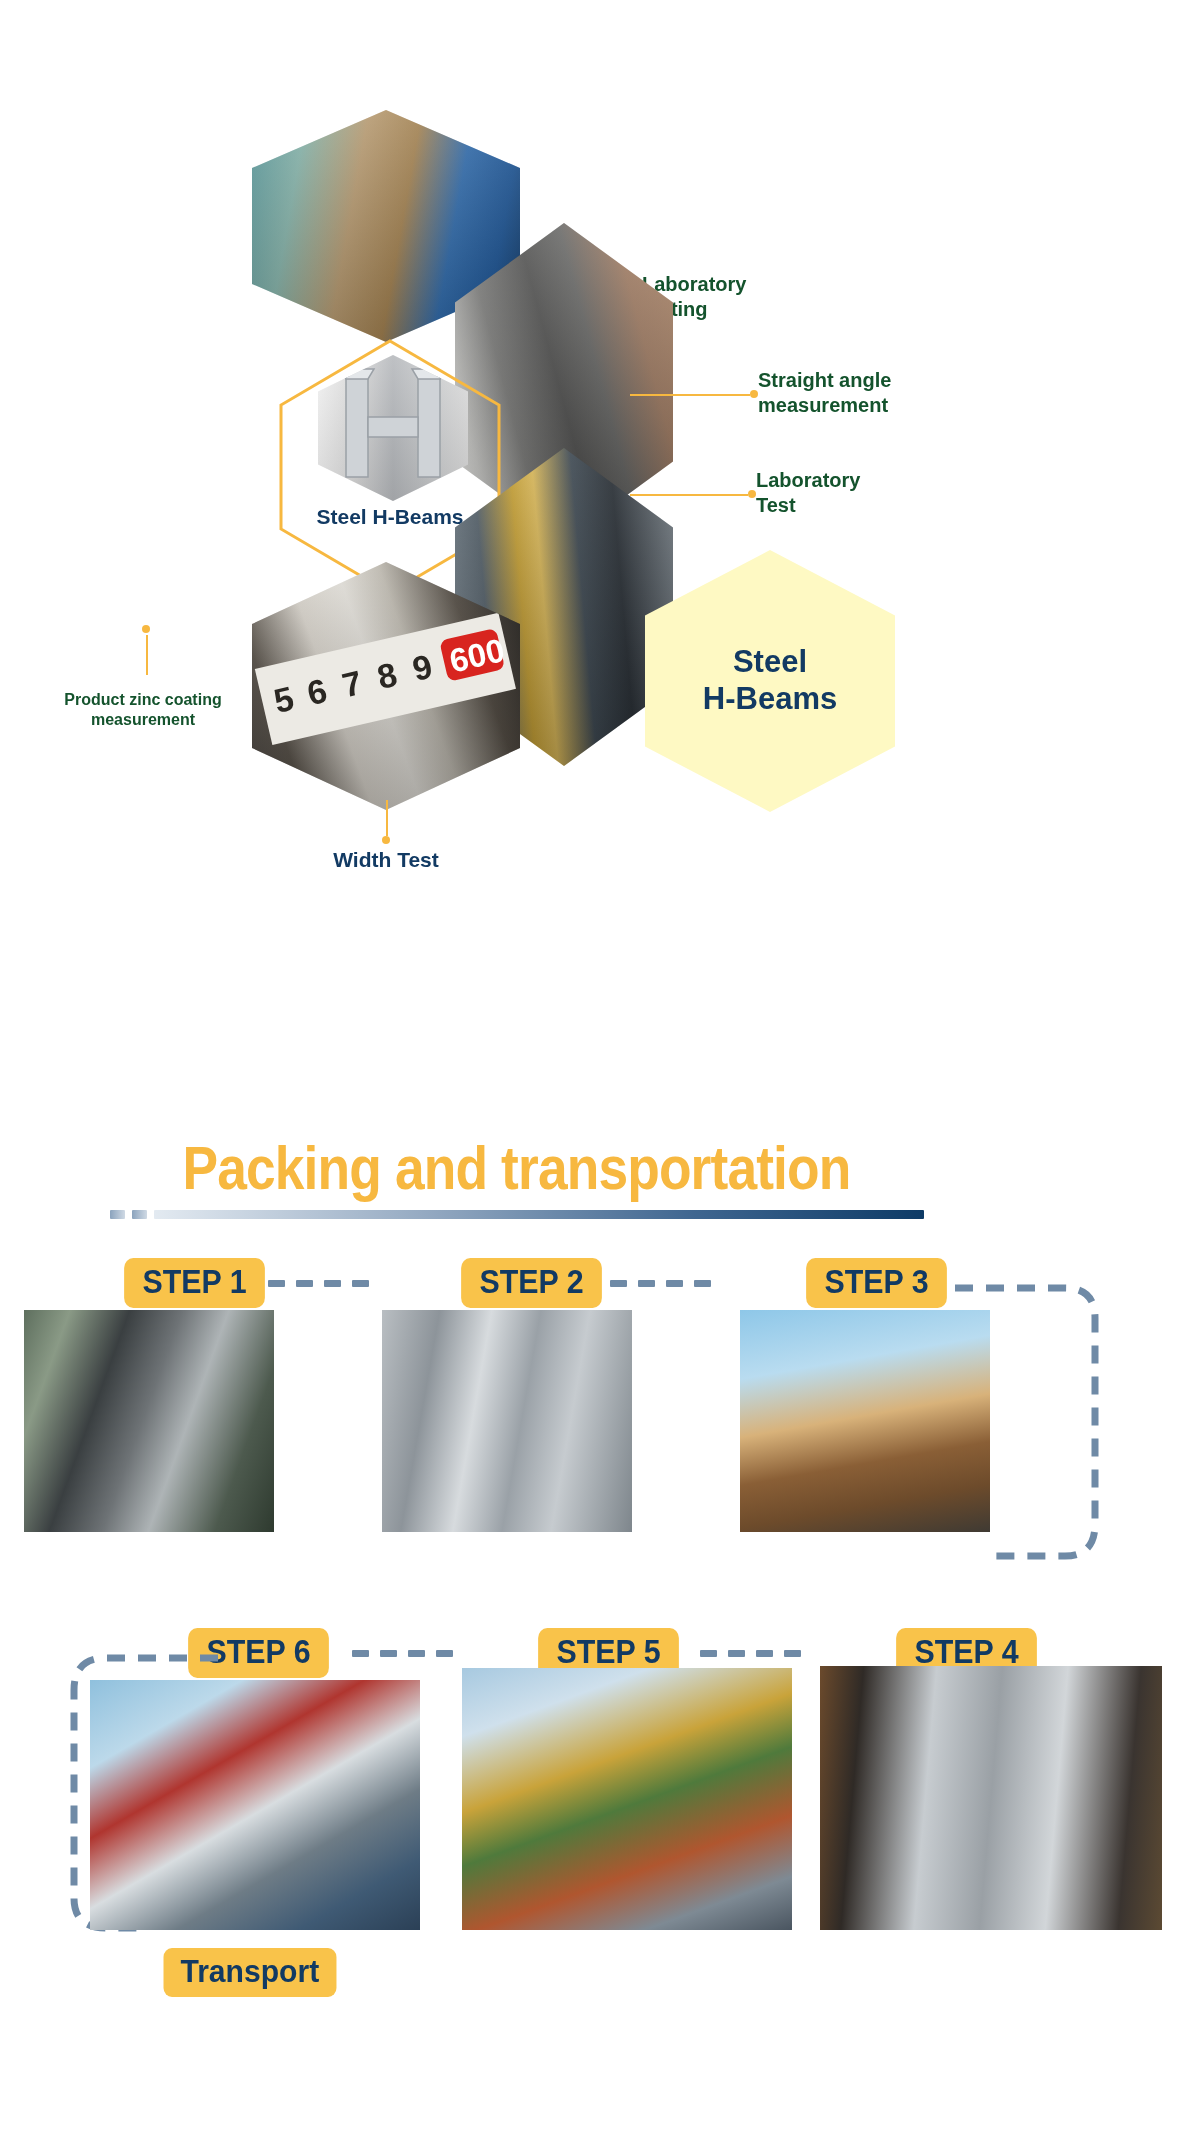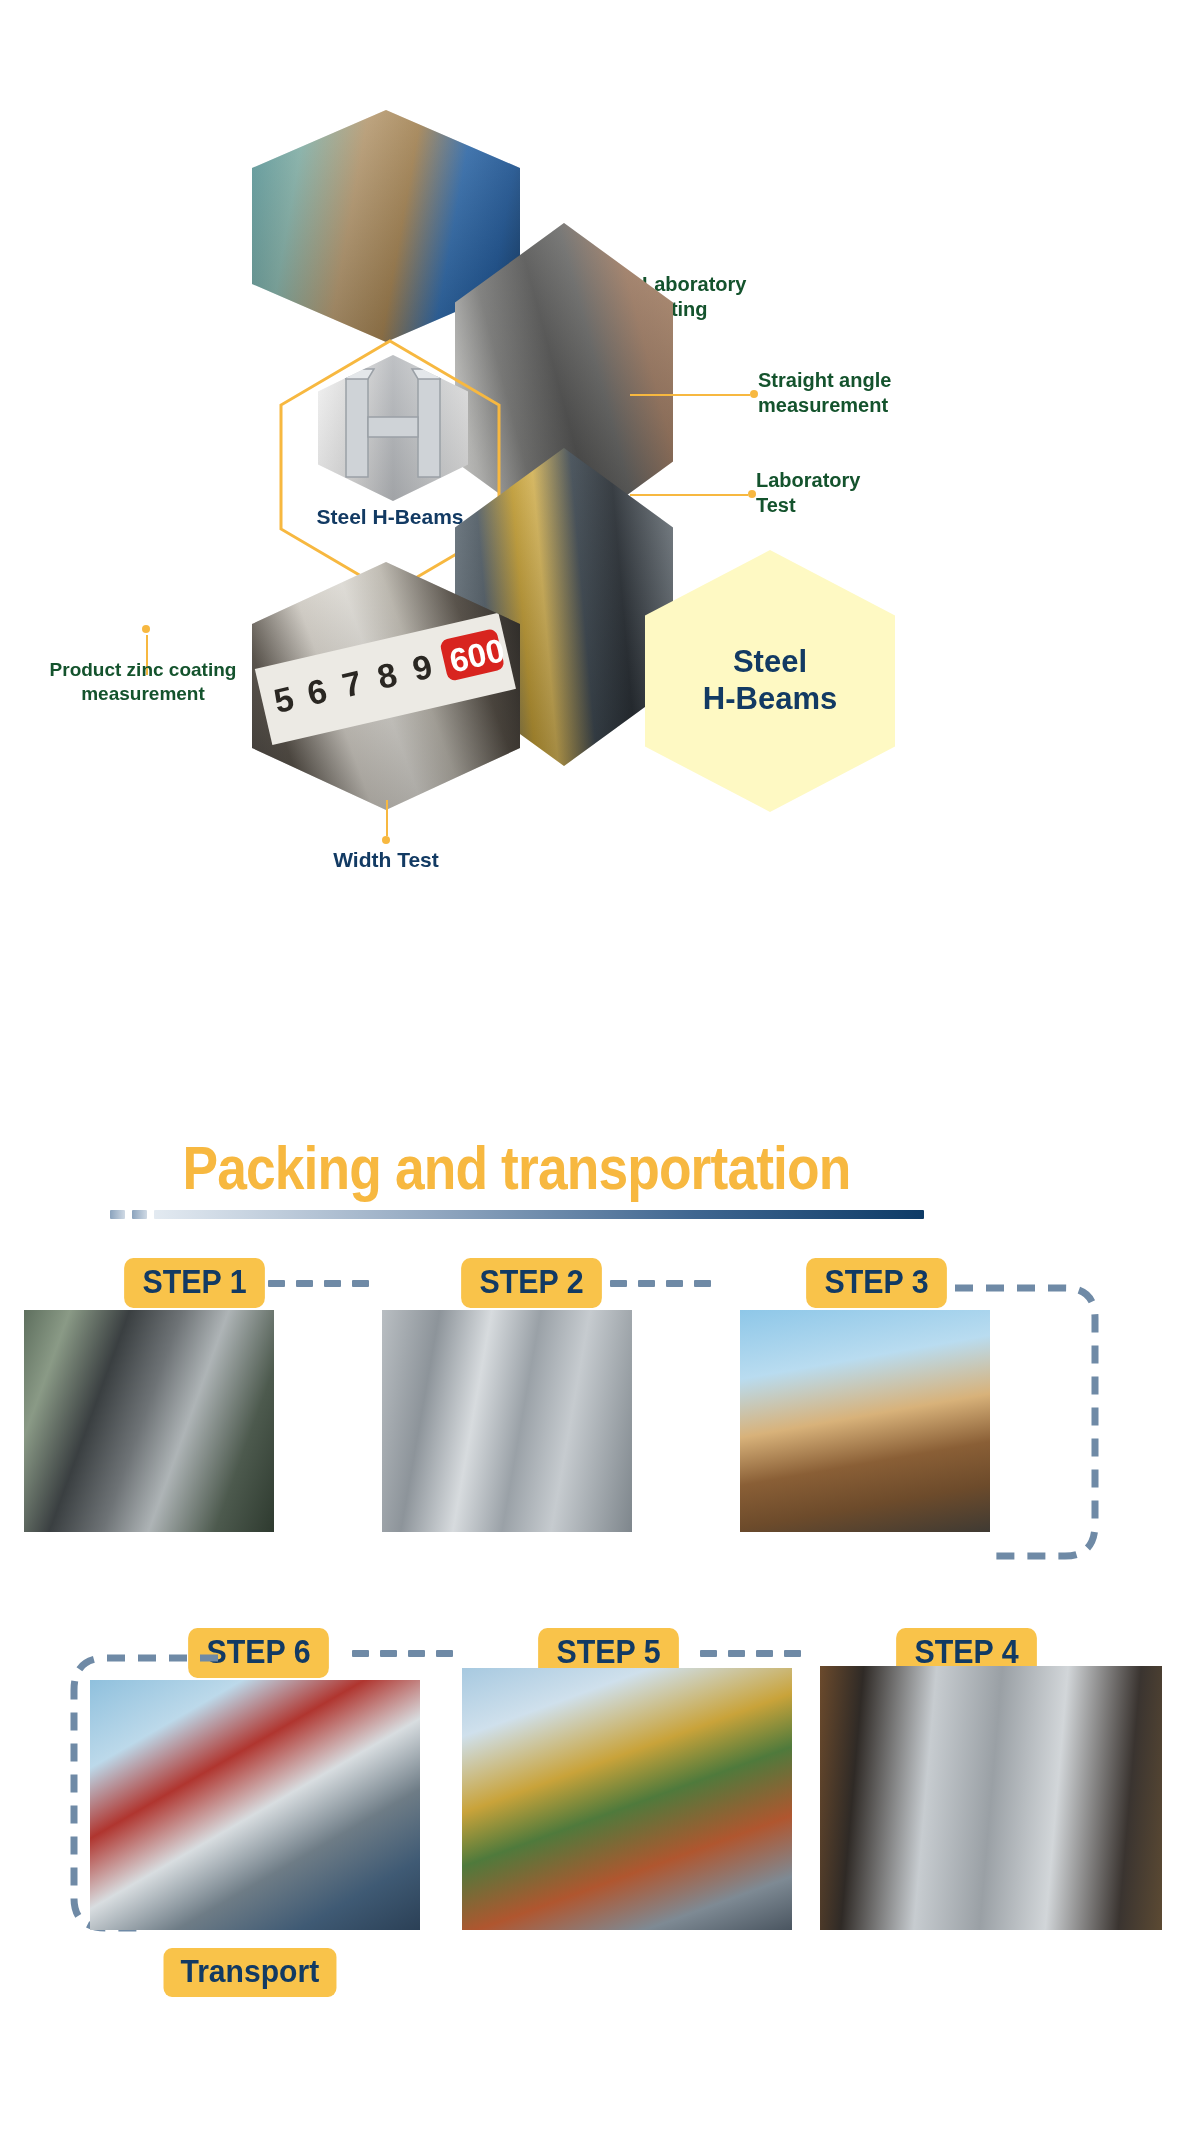--- a/index.html
+++ b/index.html
@@ -106,21 +106,21 @@
 
   
   .callout {
     position: absolute;
     color: #14532d;
     font-weight: bold;
     font-size: 20px;
     line-height: 1.25;
     white-space: pre-line;
   }
-  .callout.small { font-size: 19px; }
+  .callout.small { font-size: 16px; margin-top: 32px; }
   .leader { position: absolute; }
   .leader .line {
     position: absolute; top: 50%;
     height: 2px; background: #f7b840;
   }
   .leader .dot {
     position: absolute; top: 50%;
     width: 8px; height: 8px; border-radius: 50%;
     background: #f7b840; transform: translateY(-50%);
   }

